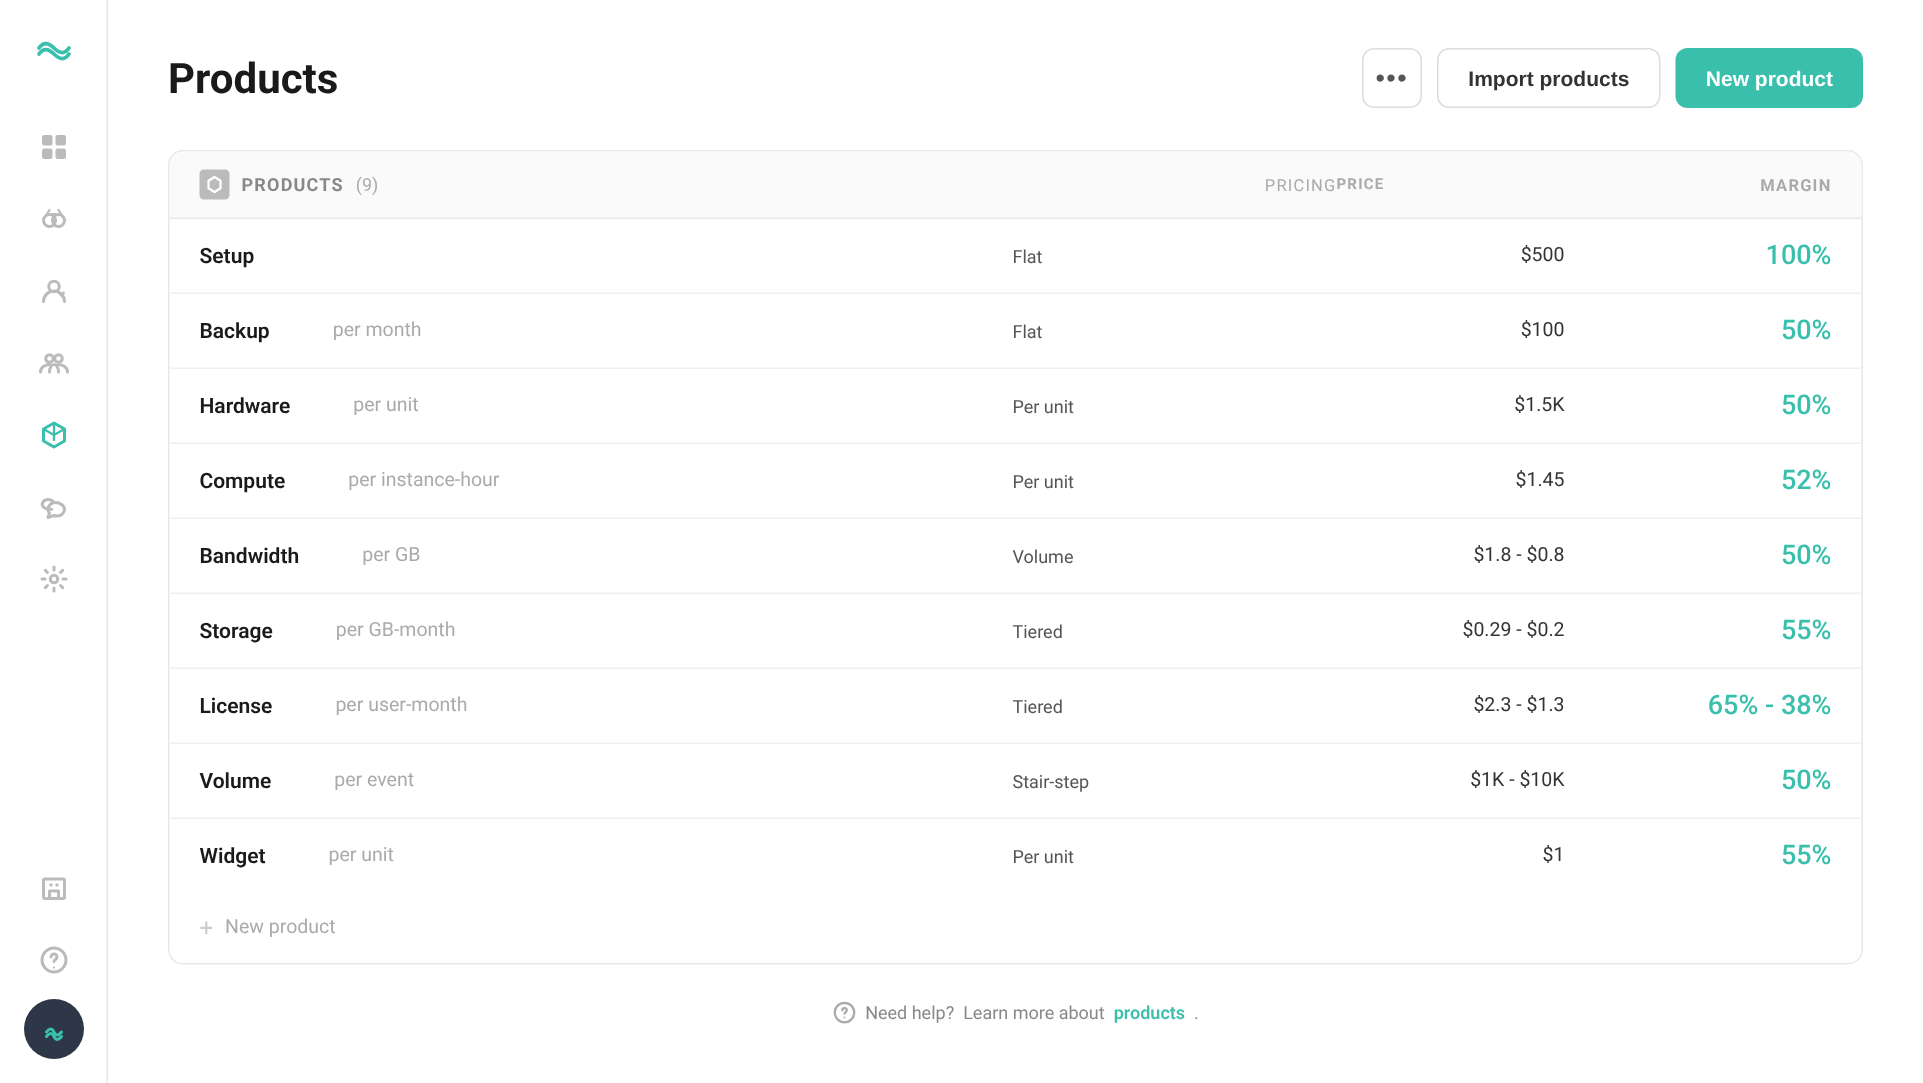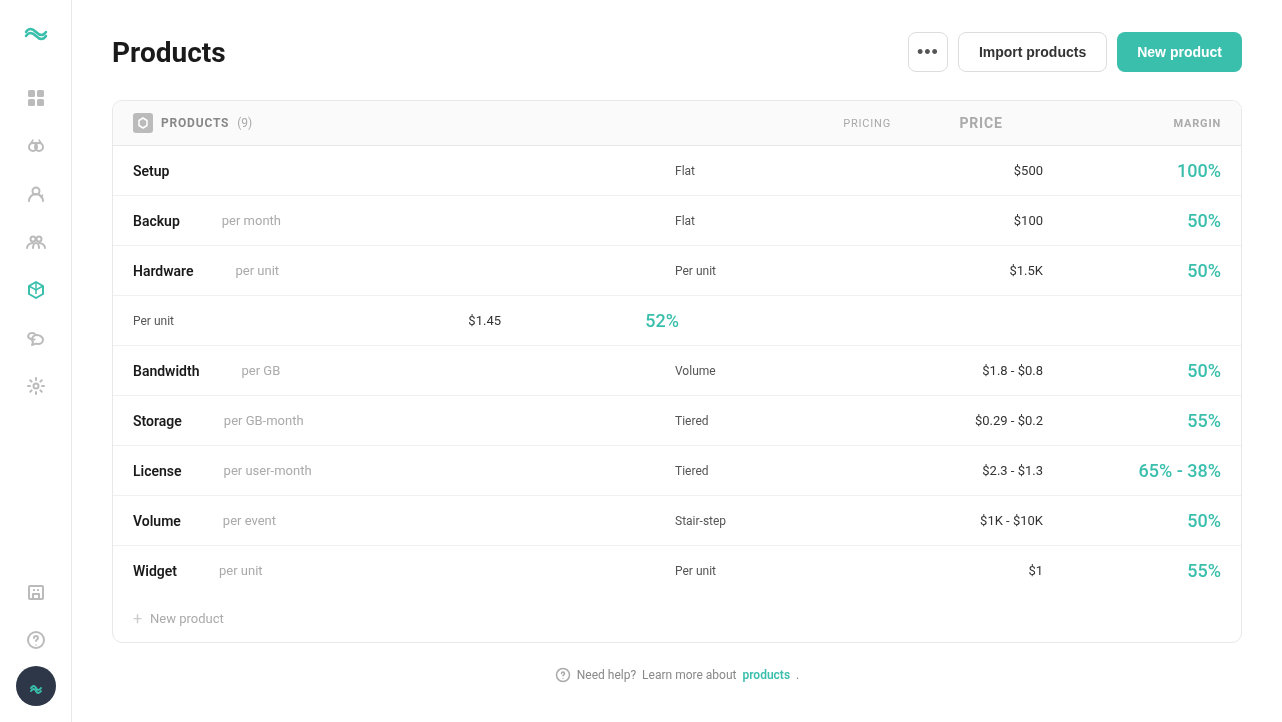--- a/index.html
+++ b/index.html
@@ -139,21 +139,21 @@
       font-size: 12px;
       font-weight: 700;
       letter-spacing: 0.8px;
       color: #888;
     }
     .products-count {
       font-size: 12px;
       color: #aaa;
     }
     .col-pricing { width: 160px; text-align: right; font-size: 11px; font-weight: 400; letter-spacing: 0.8px; color: #aaa; }
-    .col-price { width: 180px; text-align: center; font-size: 14px; font-weight: 700; letter-spacing: 0.8px; color: #aaa; }
+    .col-price { width: 180px; text-align: left; font-size: 10px; font-weight: 700; letter-spacing: 0.8px; color: #aaa; }
     .col-margin { width: 150px; text-align: right; font-size: 11px; font-weight: 700; letter-spacing: 0.8px; color: #aaa; }
 
     .table-row {
       display: flex;
       align-items: center;
       padding: 14px 20px;
       border-bottom: 1px solid #f0f0f0;
       cursor: pointer;
       gap: 28px;
     }
@@ -374,20 +374,24 @@
         <div class="table-row">
     <div class="row-name-col">
       <span class="row-name">Hardware</span>
       <span class="row-unit">per unit</span>
     </div>
     <div class="row-pricing">Per unit</div>
     <div class="row-price">$1.5K</div>
     <div class="row-margin">50%</div>
   </div>
         <div class="table-row">
+    <div class="row-name-col">
+      <span class="row-name">Compute</span>
+      <span class="row-unit">per instance-hour</span>
+    </div>
     <div class="row-pricing">Per unit</div>
     <div class="row-price">$1.45</div>
     <div class="row-margin">52%</div>
   </div>
         <div class="table-row">
     <div class="row-name-col">
       <span class="row-name">Bandwidth</span>
       <span class="row-unit">per GB</span>
     </div>
     <div class="row-pricing">Volume</div>

